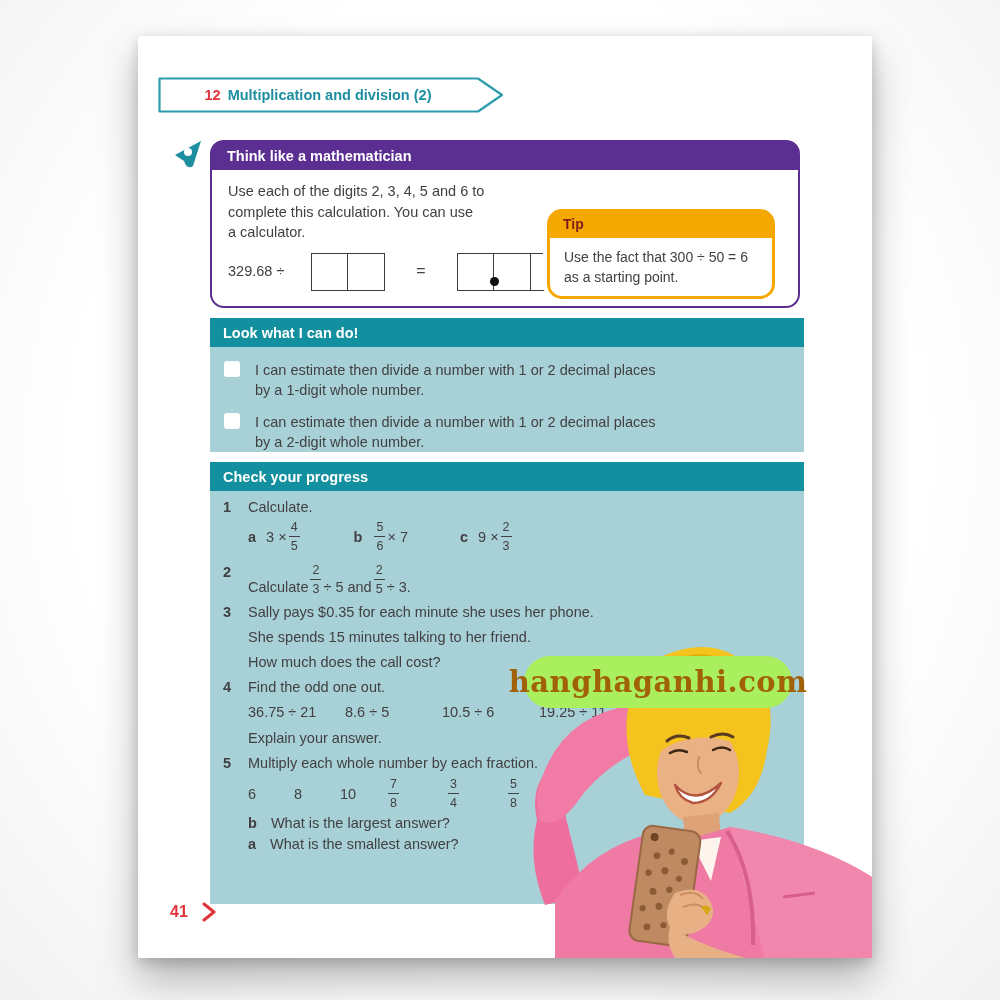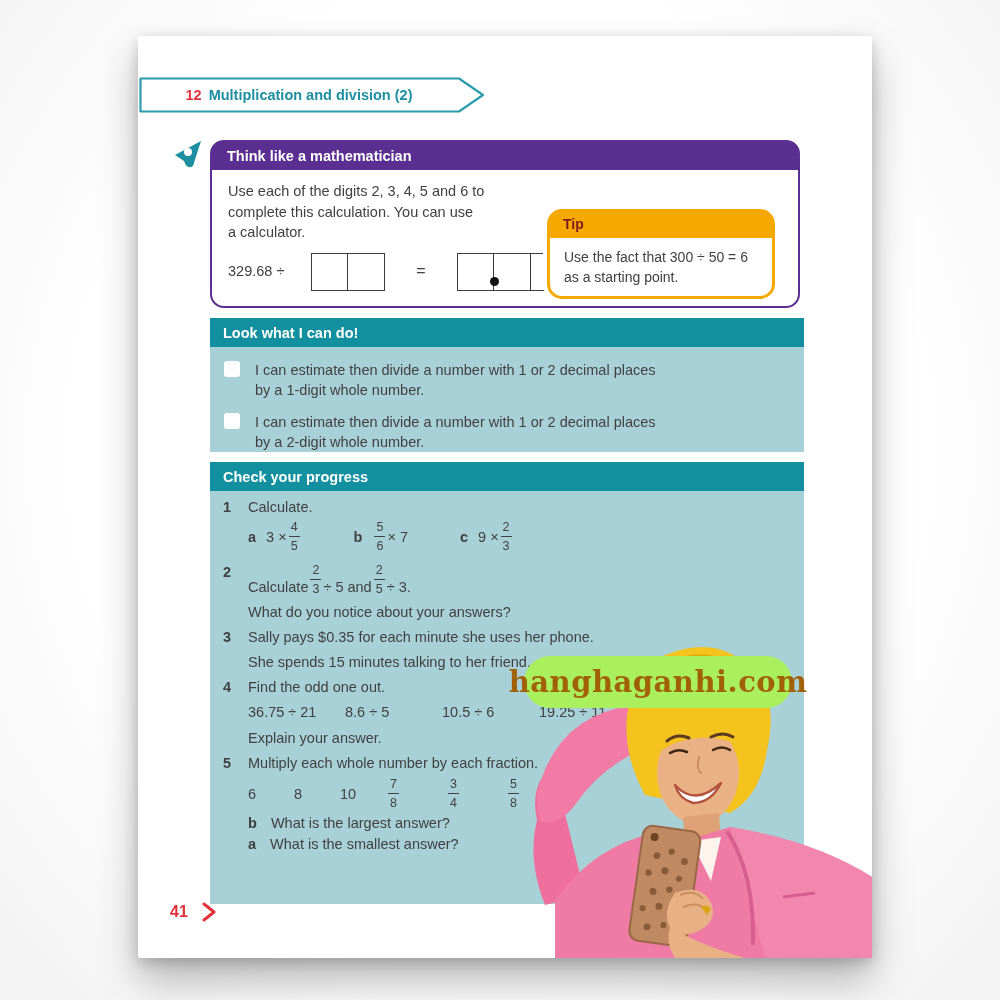--- a/index.html
+++ b/index.html
@@ -9,21 +9,21 @@
     font-family:"Liberation Sans", sans-serif;
     color:#414042;
   }
   .page{
     position:absolute;left:138px;top:36px;width:734px;height:922px;
     background:#ffffff;
     box-shadow:0 22px 40px rgba(0,0,0,0.28), 0 4px 14px rgba(0,0,0,0.18);
     border-radius:2px;
   }
   
-  .banner{position:absolute;left:1px;top:41px;width:346px;height:36px;}
+  .banner{position:absolute;left:20px;top:41px;width:346px;height:36px;}
   .banner svg{position:absolute;left:0;top:0;}
   .banner .banner-text{
     position:absolute;left:0;top:0;width:320px;height:36px;
     display:flex;align-items:center;justify-content:center;gap:7px;
     font-size:14.5px;font-weight:bold;
   }
   .banner .unit-num{color:#e0333c;}
   .banner .unit-title{color:#1d8fa1;}
   
   .dart{position:absolute;left:36px;top:104px;width:28px;height:28px;}
@@ -223,29 +223,29 @@
                 <span class="fn">2</span>
                 <span class="fd">3</span>
               </span>
             <span>÷ 5 and</span>
             <span class="frac">
                 <span class="fn">2</span>
                 <span class="fd">5</span>
               </span>
             <span>÷ 3.</span>
           </span>
-          <div class="spaced">What do you notice about your answers?</div>
         </span>
       </div>
 
       <div class="qrow spaced">
         <span class="qnum">3</span>
         <span class="qbody">
           <div>Sally pays $0.35 for each minute she uses her phone.</div>
           <div class="spaced">She spends 15 minutes talking to her friend.</div>
+          <div class="spaced">How much does the call cost?</div>
         </span>
       </div>
 
       <div class="qrow spaced">
         <span class="qnum">4</span>
         <span class="qbody">
           <div>Find the odd one out.</div>
           <div class="q4items">
             <span>36.75 ÷ 21</span>
             <span>8.6 ÷ 5</span>

